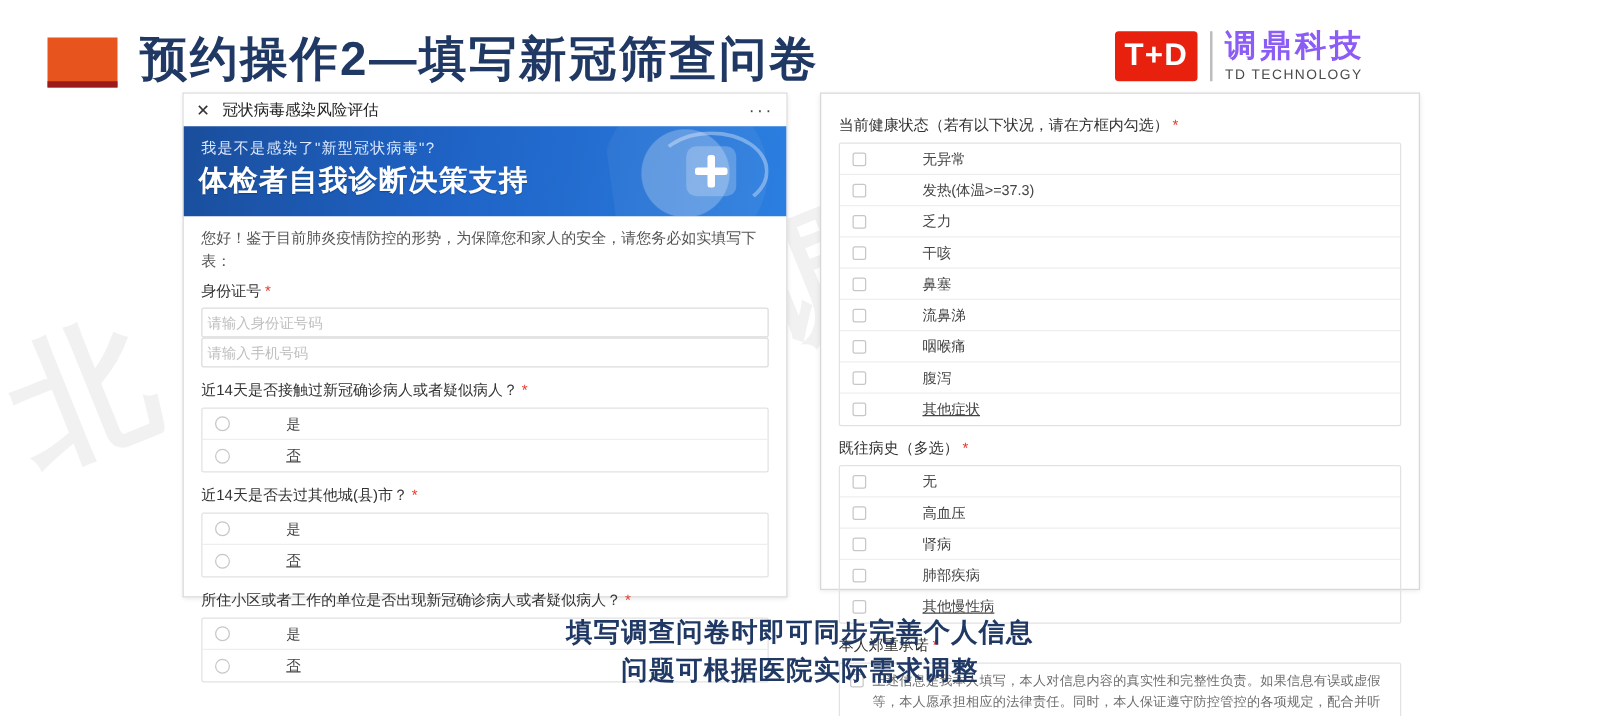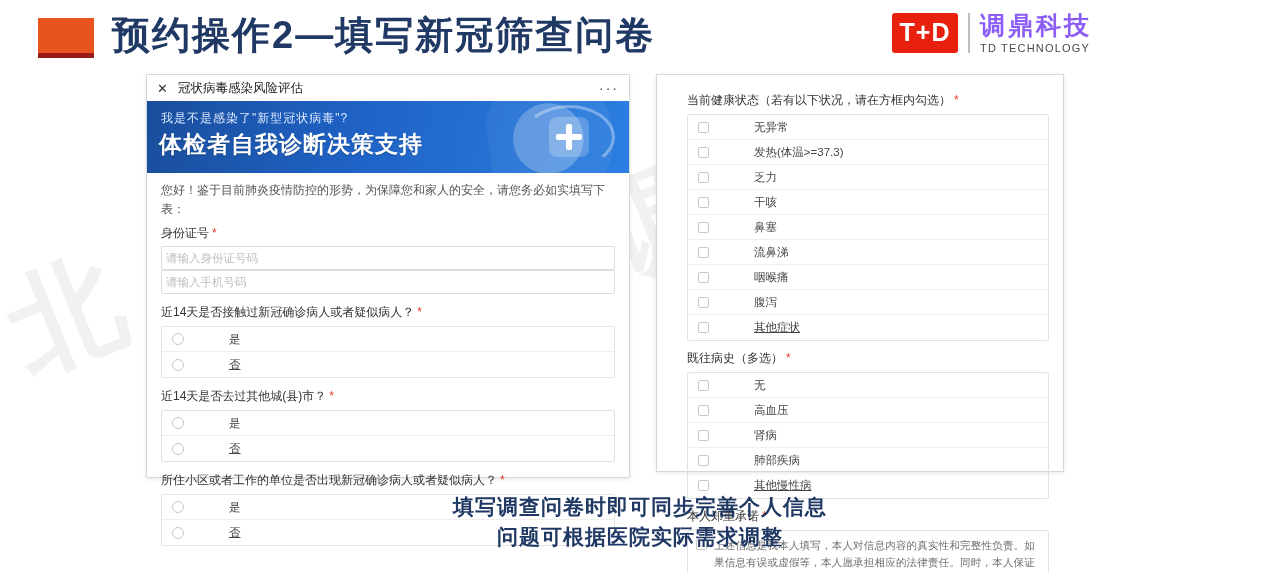--- a/index.html
+++ b/index.html
@@ -28,21 +28,21 @@
     transform: rotate(-22deg);
     white-space: nowrap;
   }
   .wm1 { left: 10px;  top: 240px; }
   .wm2 { left: 600px; top: 120px; }
   .wm3 { left: 900px; top: 330px; font-size: 96px; }
 
   
   .header {
     position: absolute;
-    left: 0; top: 0; width: 1120px; height: 72px;
+    left: 0; top: 12px; width: 1120px; height: 72px;
   }
   .hdr-mark {
     position: absolute; left: 38px; top: 18px;
     width: 56px; height: 40px;
     background: #E8541E;
     border-bottom: 5px solid #9b1b1b;
   }
   .hdr-title {
     position: absolute; left: 112px; top: 10px;
     font-size: 38px;
@@ -80,21 +80,21 @@
   }
 
   
   .panel {
     position: absolute;
     background: #ffffff;
     border: 1px solid #d8d8d8;
     box-shadow: 0 1px 4px rgba(0,0,0,0.10);
   }
   .panel-left  { left: 146px; top: 74px; width: 484px; height: 404px; }
-  .panel-right { left: 656px; top: 74px; width: 408px; height: 398px; padding-left: 16px; }
+  .panel-right { left: 656px; top: 74px; width: 480px; height: 398px; }
 
   
   .phone-bar {
     height: 26px;
     display: flex; align-items: center;
     padding: 0 10px;
     font-size: 12.5px;
     color: #2b2b2b;
     background: #fff;
   }

